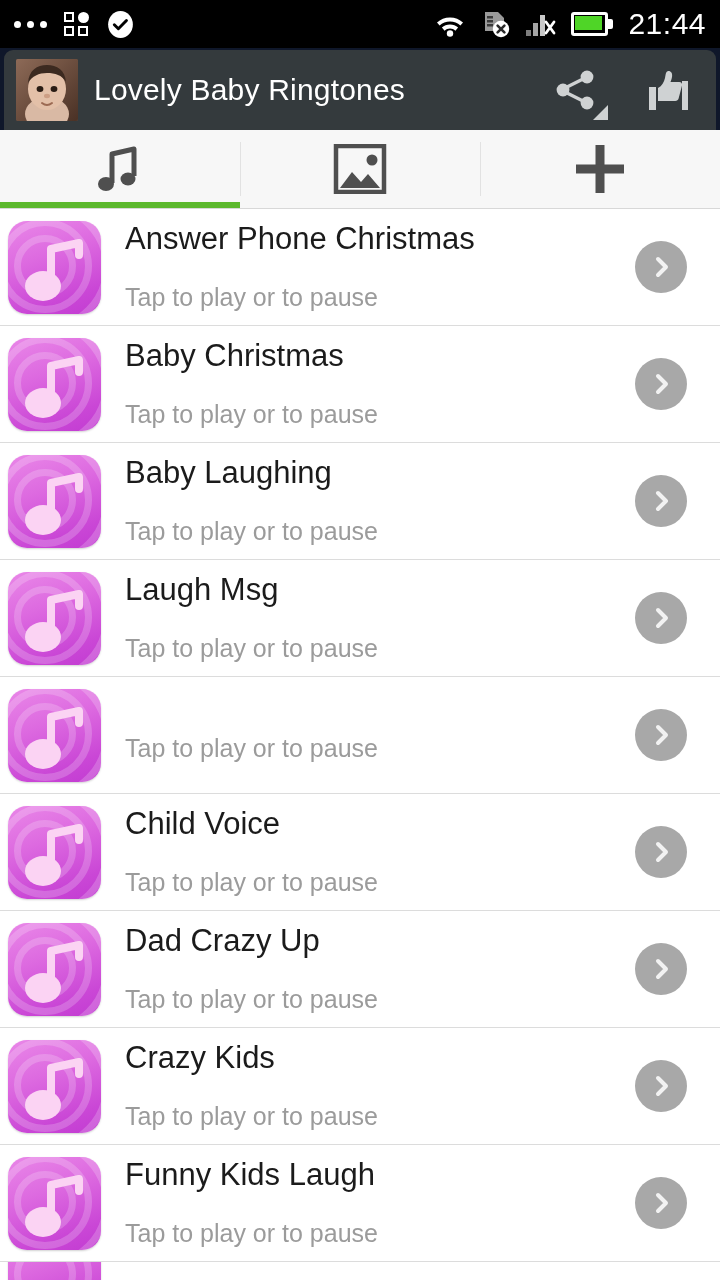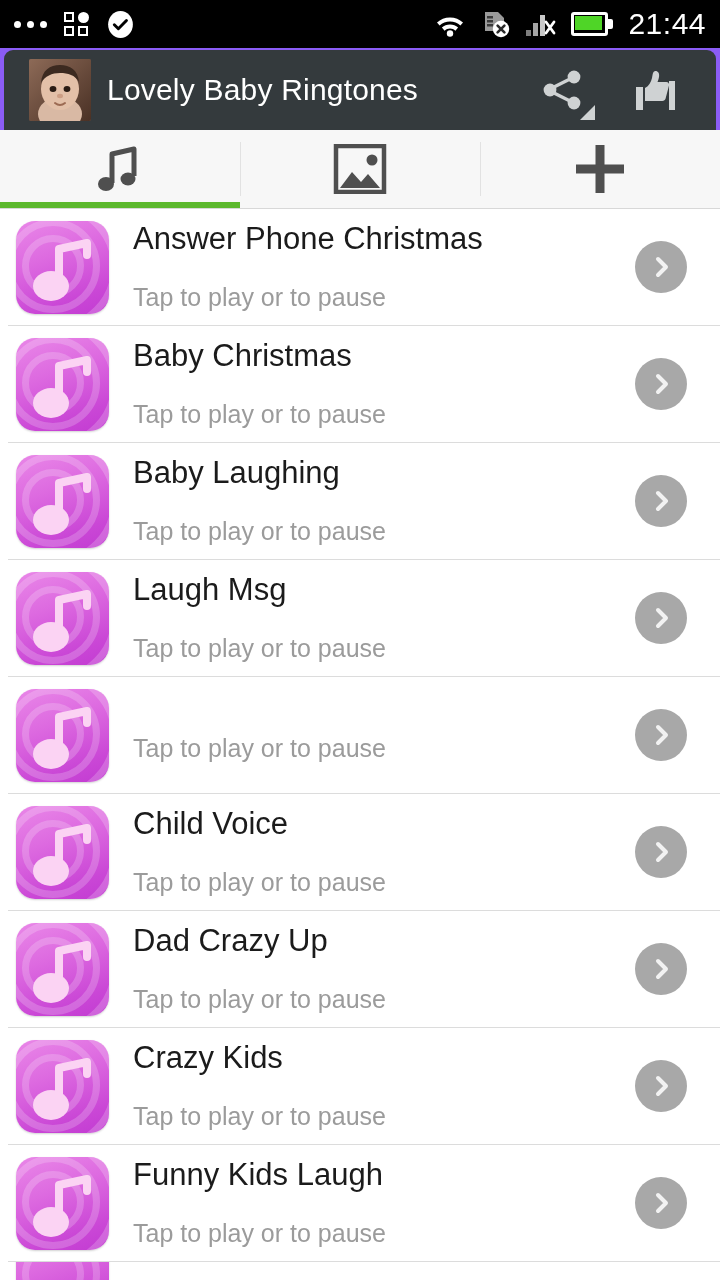--- a/index.html
+++ b/index.html
@@ -2,21 +2,21 @@
 <html><head>
 <meta charset="utf-8">
 <style>
   * { margin:0; padding:0; box-sizing:border-box; }
   html, body {
     width:720px; height:1280px;
     background:#000;
     font-family:"Liberation Sans", sans-serif;
     overflow:hidden;
   }
-  .phone { position:relative; width:720px; height:1280px; background:#8b5cf6; }
+  .phone { position:relative; width:720px; height:1280px; background:#0f172a; }
 
   
   .statusbar {
     position:relative; height:48px; background:#000;
     display:flex; align-items:center; padding:0 14px;
   }
   .sb-left { display:flex; align-items:center; gap:17px; }
   .sb-right { margin-left:auto; display:flex; align-items:center; gap:15px; }
   .ic-dots { display:flex; gap:6px; align-items:center; }
   .ic-dots i { width:7px; height:7px; border-radius:50%; background:#fff; display:block; }
@@ -33,21 +33,21 @@
   .ic-sig { width:30px; height:26px; }
   .ic-batt { width:42px; height:24px; position:relative; }
   .ic-batt .shell { position:absolute; left:0; top:0; width:37px; height:24px; border:3px solid #fff; border-radius:3px; }
   .ic-batt .cap { position:absolute; right:0; top:7px; width:5px; height:10px; background:#fff; border-radius:0 2px 2px 0; }
   .ic-batt .fill { position:absolute; left:4px; top:4px; width:27px; height:14px; background:#4fd527; }
 
   
   .actionbar {
     position:relative; margin:2px 4px 0 4px; height:80px;
     background:#343a3d; border-radius:9px 9px 0 0;
-    display:flex; align-items:center; padding:0 25px;justify-content:space-between;
+    display:flex; align-items:center; padding:0 12px;justify-content:space-between;
   }
   .app-icon {
     width:62px; height:62px; flex:0 0 62px; border-radius:2px; overflow:hidden;
     background:#6b4f43; position:relative;
   }
   .app-title {
     color:#ffffff; font-size:30px; margin-left:16px; white-space:nowrap;
     font-weight:400; letter-spacing:0.2px;
   }
   .ab-actions { margin-left:auto; display:flex; align-items:center; gap:46px; padding-right:14px; }
@@ -71,21 +71,21 @@
     content:""; position:absolute; left:0; top:12px; bottom:12px; width:1px; background:#e2e2e2;
   }
   .tab.active::after {
     content:""; position:absolute; left:0; right:0; bottom:0; height:6px; background:#5cb82d;
   }
   .ic-note { width:56px; height:56px; }
   .ic-image { width:54px; height:50px; }
   .ic-plus { width:54px; height:54px; }
 
   
-  .list { position:relative; background:#fff; height:1072px; overflow:hidden;padding-left:8px; }
+  .list { position:relative; background:#fff; height:1072px; overflow:hidden; }
   .row {
     position:relative; height:117px; display:flex; align-items:center;
     padding:0 0 0 8px; background:#fff;
     border-bottom:1px solid #dcdcdc;
   }
   .row-icon {
     width:93px; height:93px; flex:0 0 93px; border-radius:19px; position:relative; overflow:hidden;
     background:linear-gradient(160deg, #e987e8 0%, #dd6ae0 38%, #ca47d6 78%, #c23bd2 100%);
     box-shadow:0 1px 2px rgba(0,0,0,0.18);
   }

